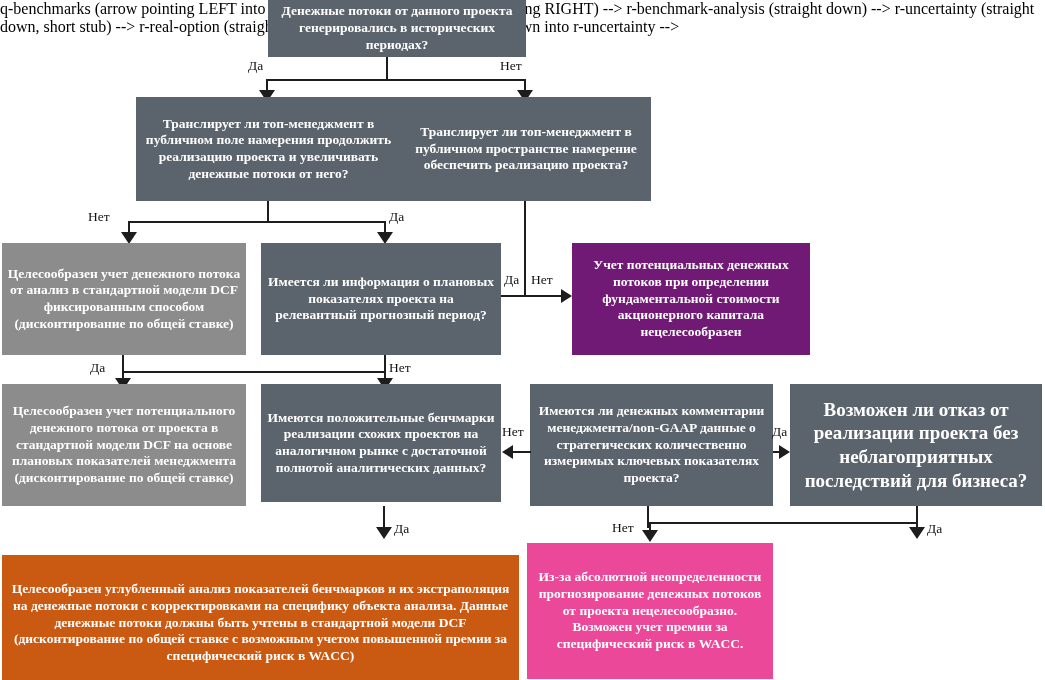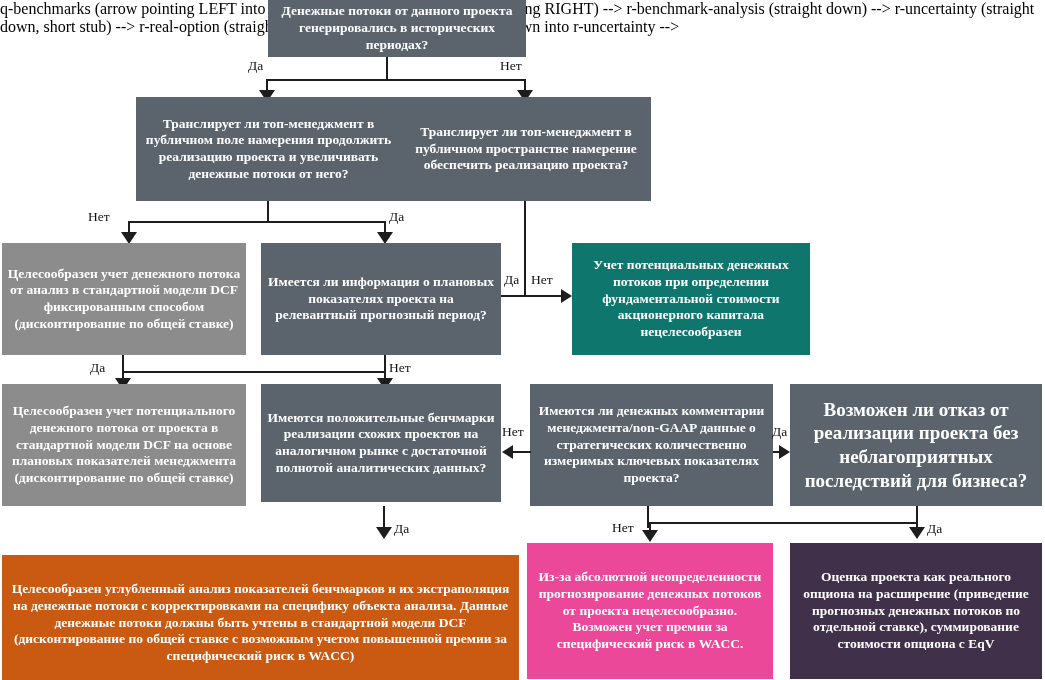--- a/index.html
+++ b/index.html
@@ -24,21 +24,21 @@
     color:#ffffff;
     font-weight:bold;
     line-height:1.24;
     padding:4px 5px;
   }
   .node span{display:block;width:100%;}
 
   
   .c-slate   {background:#5b636d;}
   .c-gray    {background:#8c8c8c;}
-  .c-crimson {background:#0f766e;font-family:Liberation Serif, serif;}
+  .c-crimson {background:#701a75;font-family:Liberation Serif, serif;}
   .c-orange  {background:#ca5a12;margin-top:12px;}
   .c-brown   {background:#ec4899;}
   .c-purple  {background:#413049;}
 
   
   .vline{position:absolute;background:#1d1d1d;width:2px;}
   .hline{position:absolute;background:#1d1d1d;height:2px;}
   .arrow-down{
     position:absolute;width:0;height:0;
     border-left:8px solid transparent;
@@ -191,17 +191,14 @@
 
   
   <div class="node c-orange" style="left:2px;top:543px;width:517px;height:136px;font-size:13.5px;">
     <span>Целесообразен углубленный анализ показателей бенчмарков и их экстраполяция на денежные потоки с корректировками на специфику объекта анализа. Данные денежные потоки должны быть учтены в стандартной модели DCF (дисконтирование по общей ставке с возможным учетом повышенной премии за специфический риск в WACC)</span>
   </div>
 
   <div class="node c-brown" style="left:527px;top:543px;width:246px;height:136px;font-size:13.5px;">
     <span>Из-за абсолютной неопределенности прогнозирование денежных потоков от проекта нецелесообразно. Возможен учет премии за специфический риск в WACC.</span>
   </div>
 
-  <div class="node c-purple" style="left:790px;top:543px;width:252px;height:136px;font-size:13.5px;">
-    <span>Оценка проекта как реального опциона на расширение (приведение прогнозных денежных потоков по отдельной ставке), суммирование стоимости опциона с EqV</span>
-  </div>
 
 </div>
 
 </body></html>

